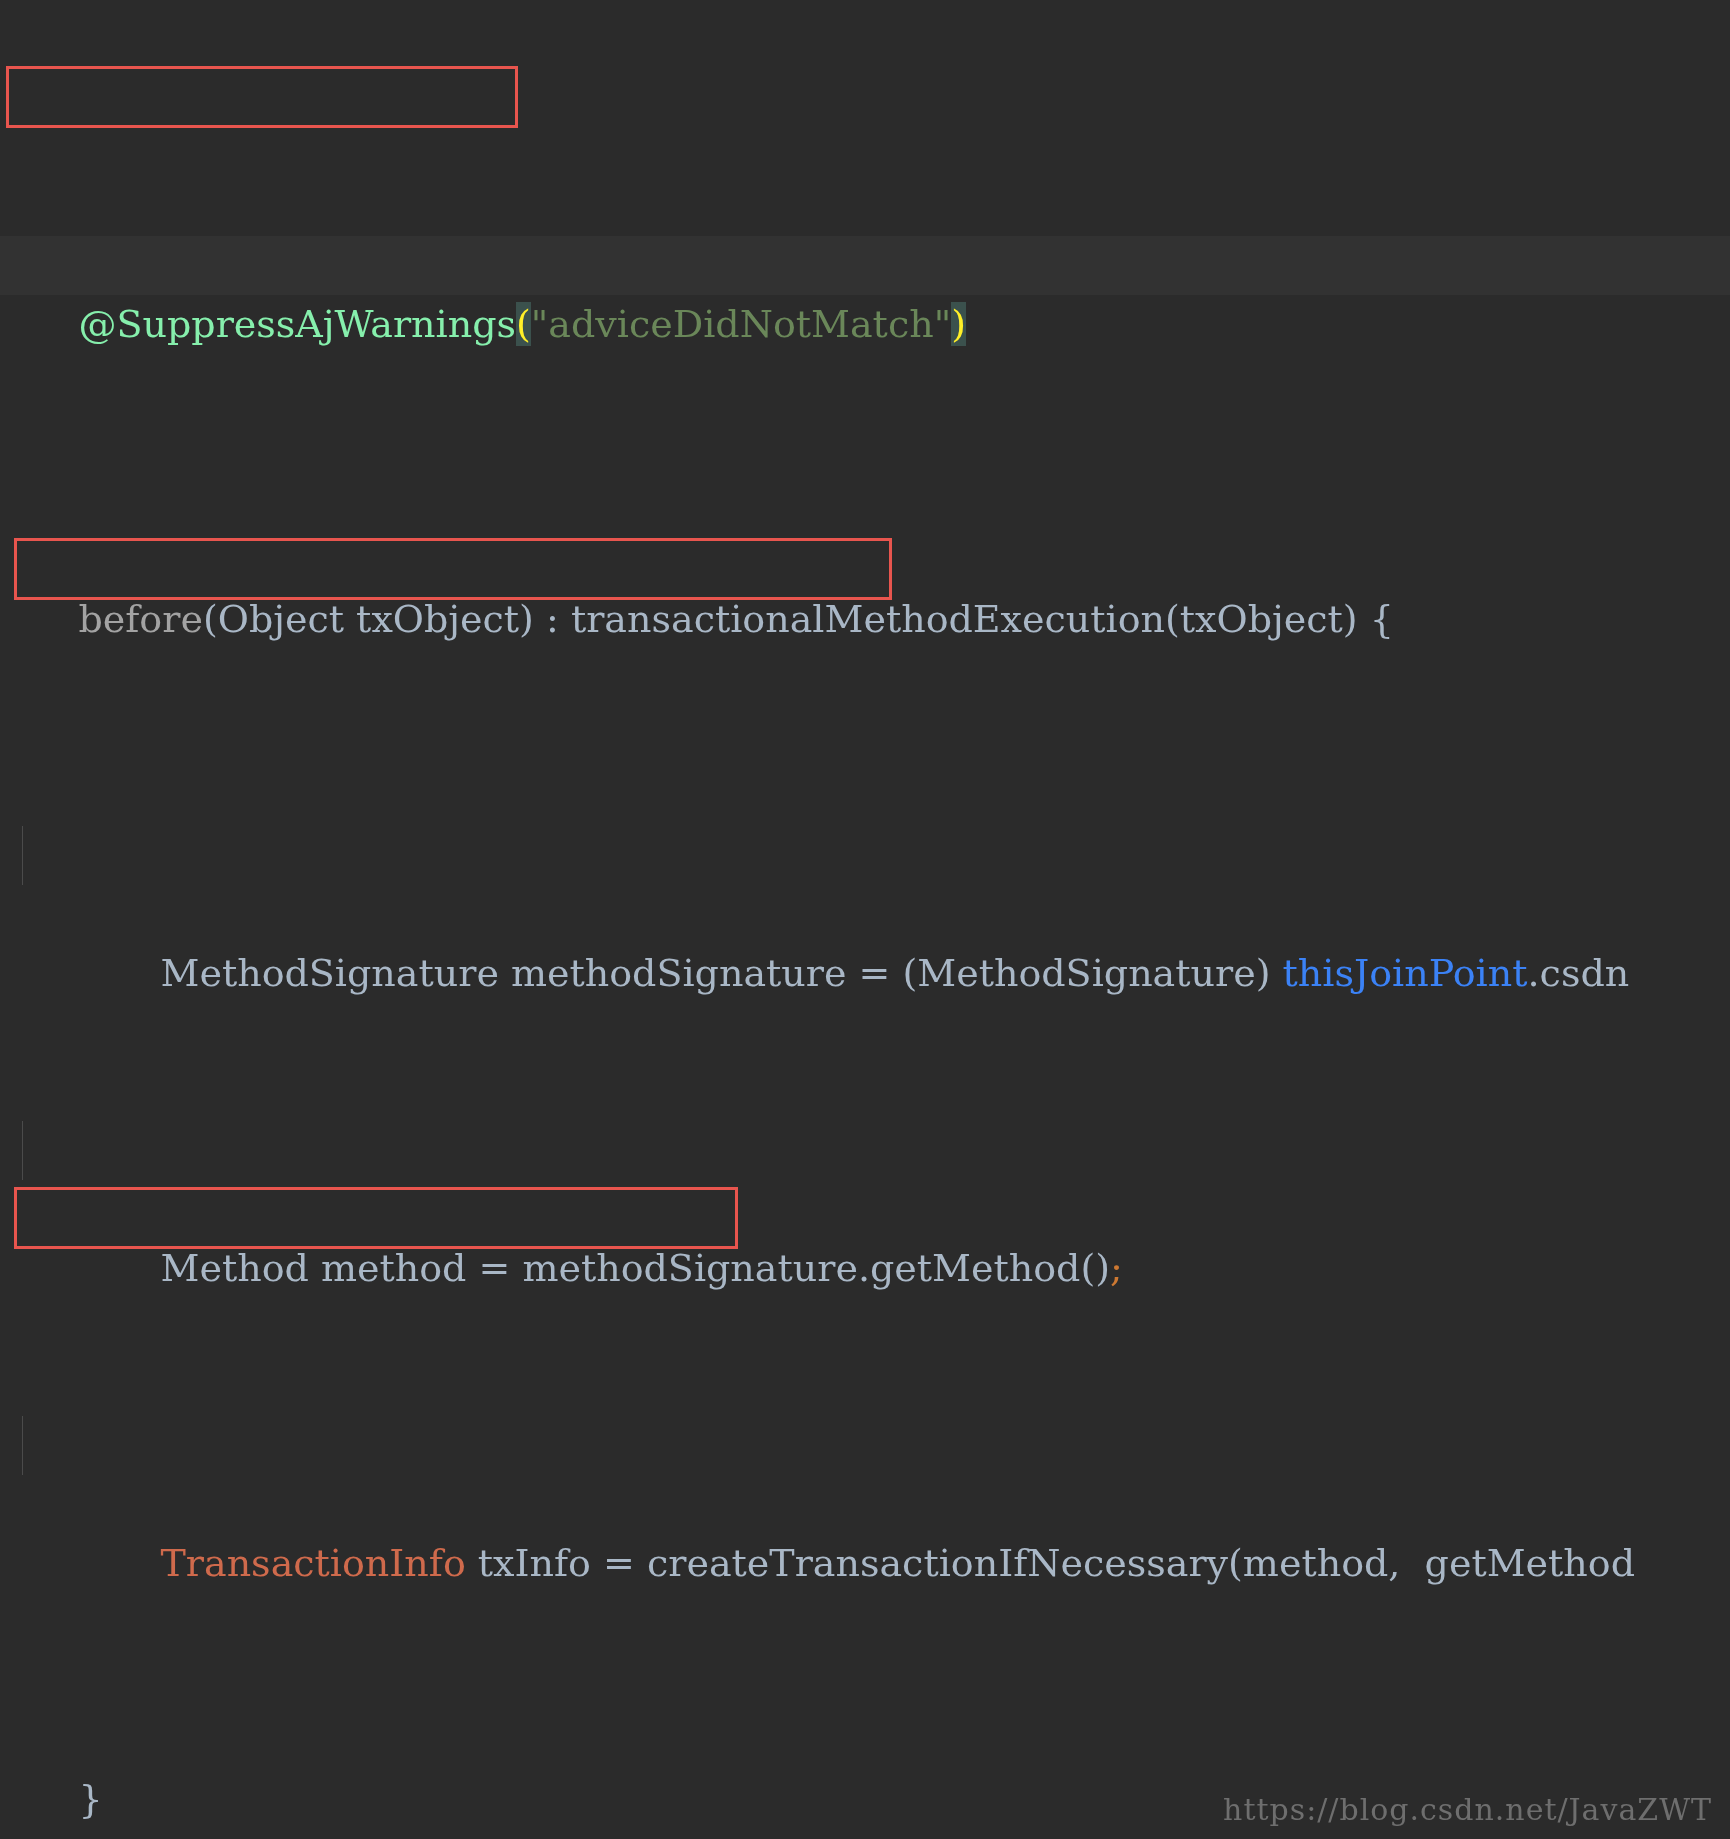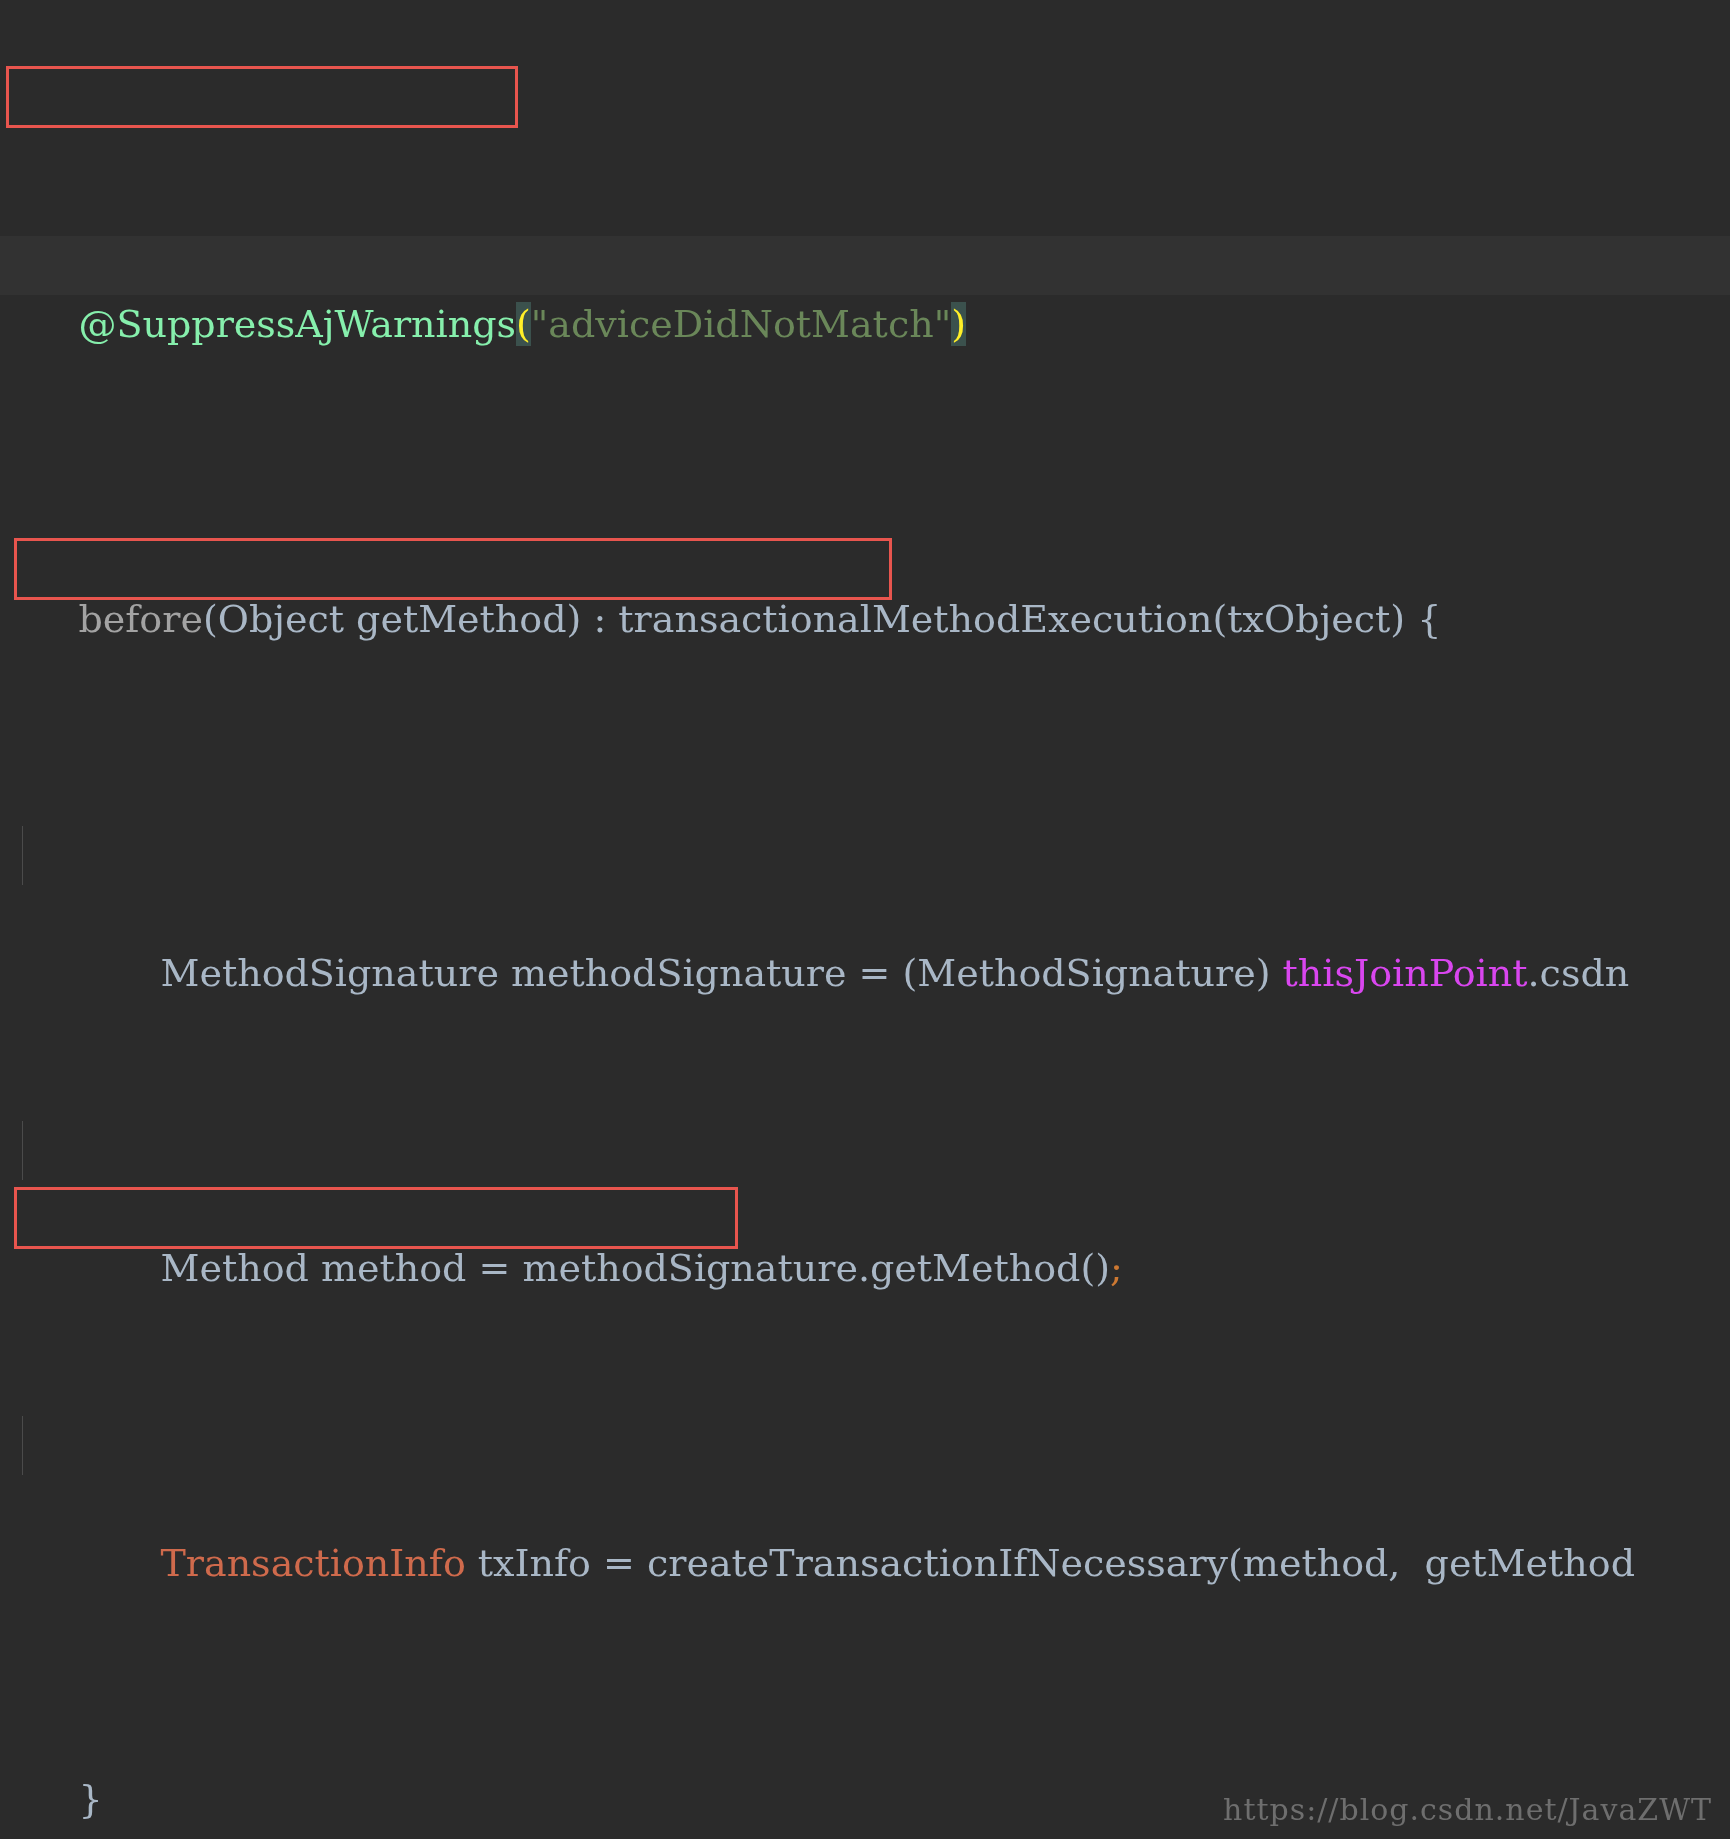--- a/index.html
+++ b/index.html
@@ -52,21 +52,21 @@
     background: #4b4b4b;
   }
   .guide.g1 { left: 22px; }
 
   
   .t-annotation { color: #86efac; }
   .t-string     { color: #6a8759; }
   .t-keyword    { color: #a3a3a3; }
   .t-default    { color: #a9b7c6; }
   .t-class      { color: #cf6a4c; text-align: center; }
-  .t-field      { color: #d946ef; }
+  .t-field      { color: #3b82f6; }
   .t-semi       { color: #cc7832; }
 
   
   .brk {
     background: #3b514d;
     color: #ffef28;
   }
 
   
   .redbox {
@@ -95,21 +95,21 @@
 
   <div class="editor">
 
     
     <div class="line current">
       <span class="t-annotation">@SuppressAjWarnings</span><span class="brk">(</span><span class="t-string">"adviceDidNotMatch"</span><span class="brk">)</span>
     </div>
 
     
     <div class="line">
-      <span class="t-keyword">before</span><span class="t-default">(Object getMethod) :</span><span class="t-default"> transactionalMethodExecution(txObject) {</span>
+      <span class="t-keyword">before</span><span class="t-default">(Object txObject) :</span><span class="t-default"> transactionalMethodExecution(txObject) {</span>
     </div>
 
     
     <div class="line">
       <span class="guide g1"></span>
       <span style="padding-left:82px" class="t-default">MethodSignature methodSignature = (MethodSignature) </span><span class="t-field">thisJoinPoint</span><span class="t-default">.csdn</span>
     </div>
 
     
     <div class="line">

